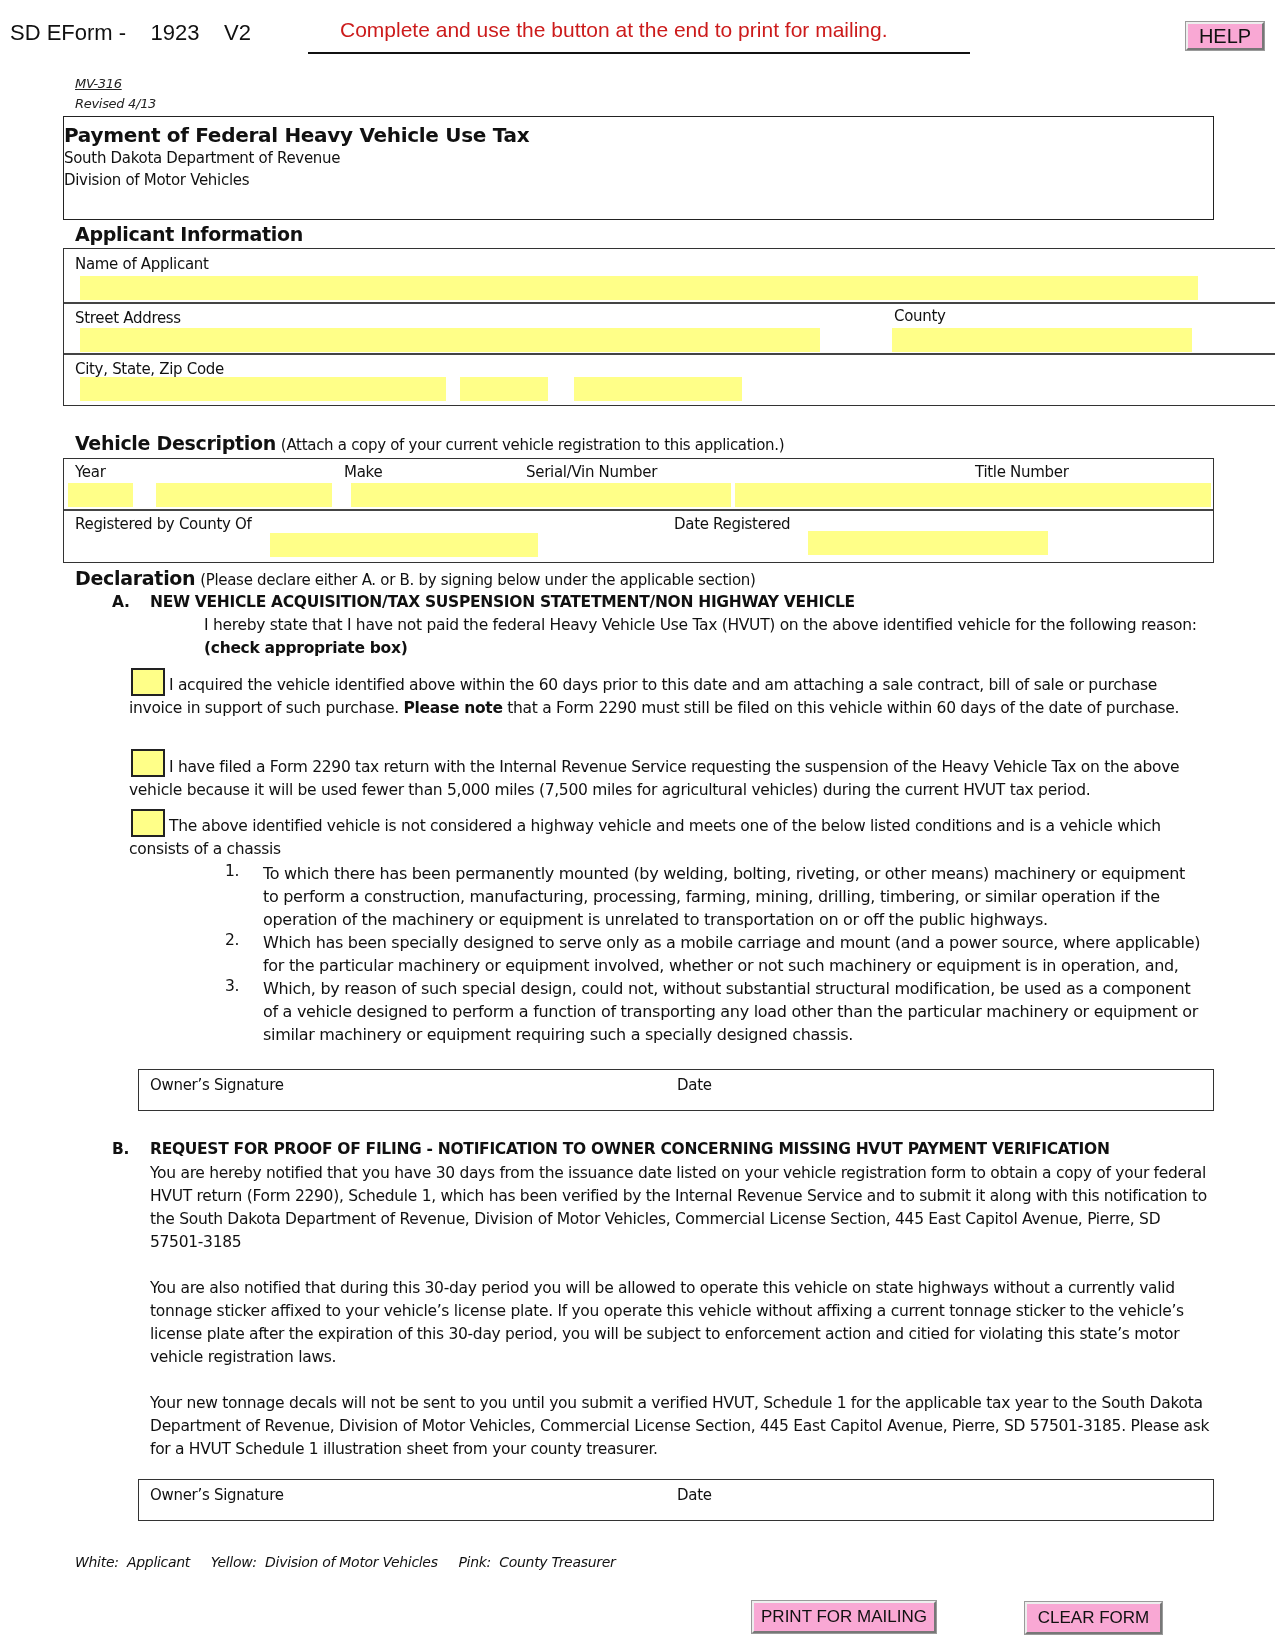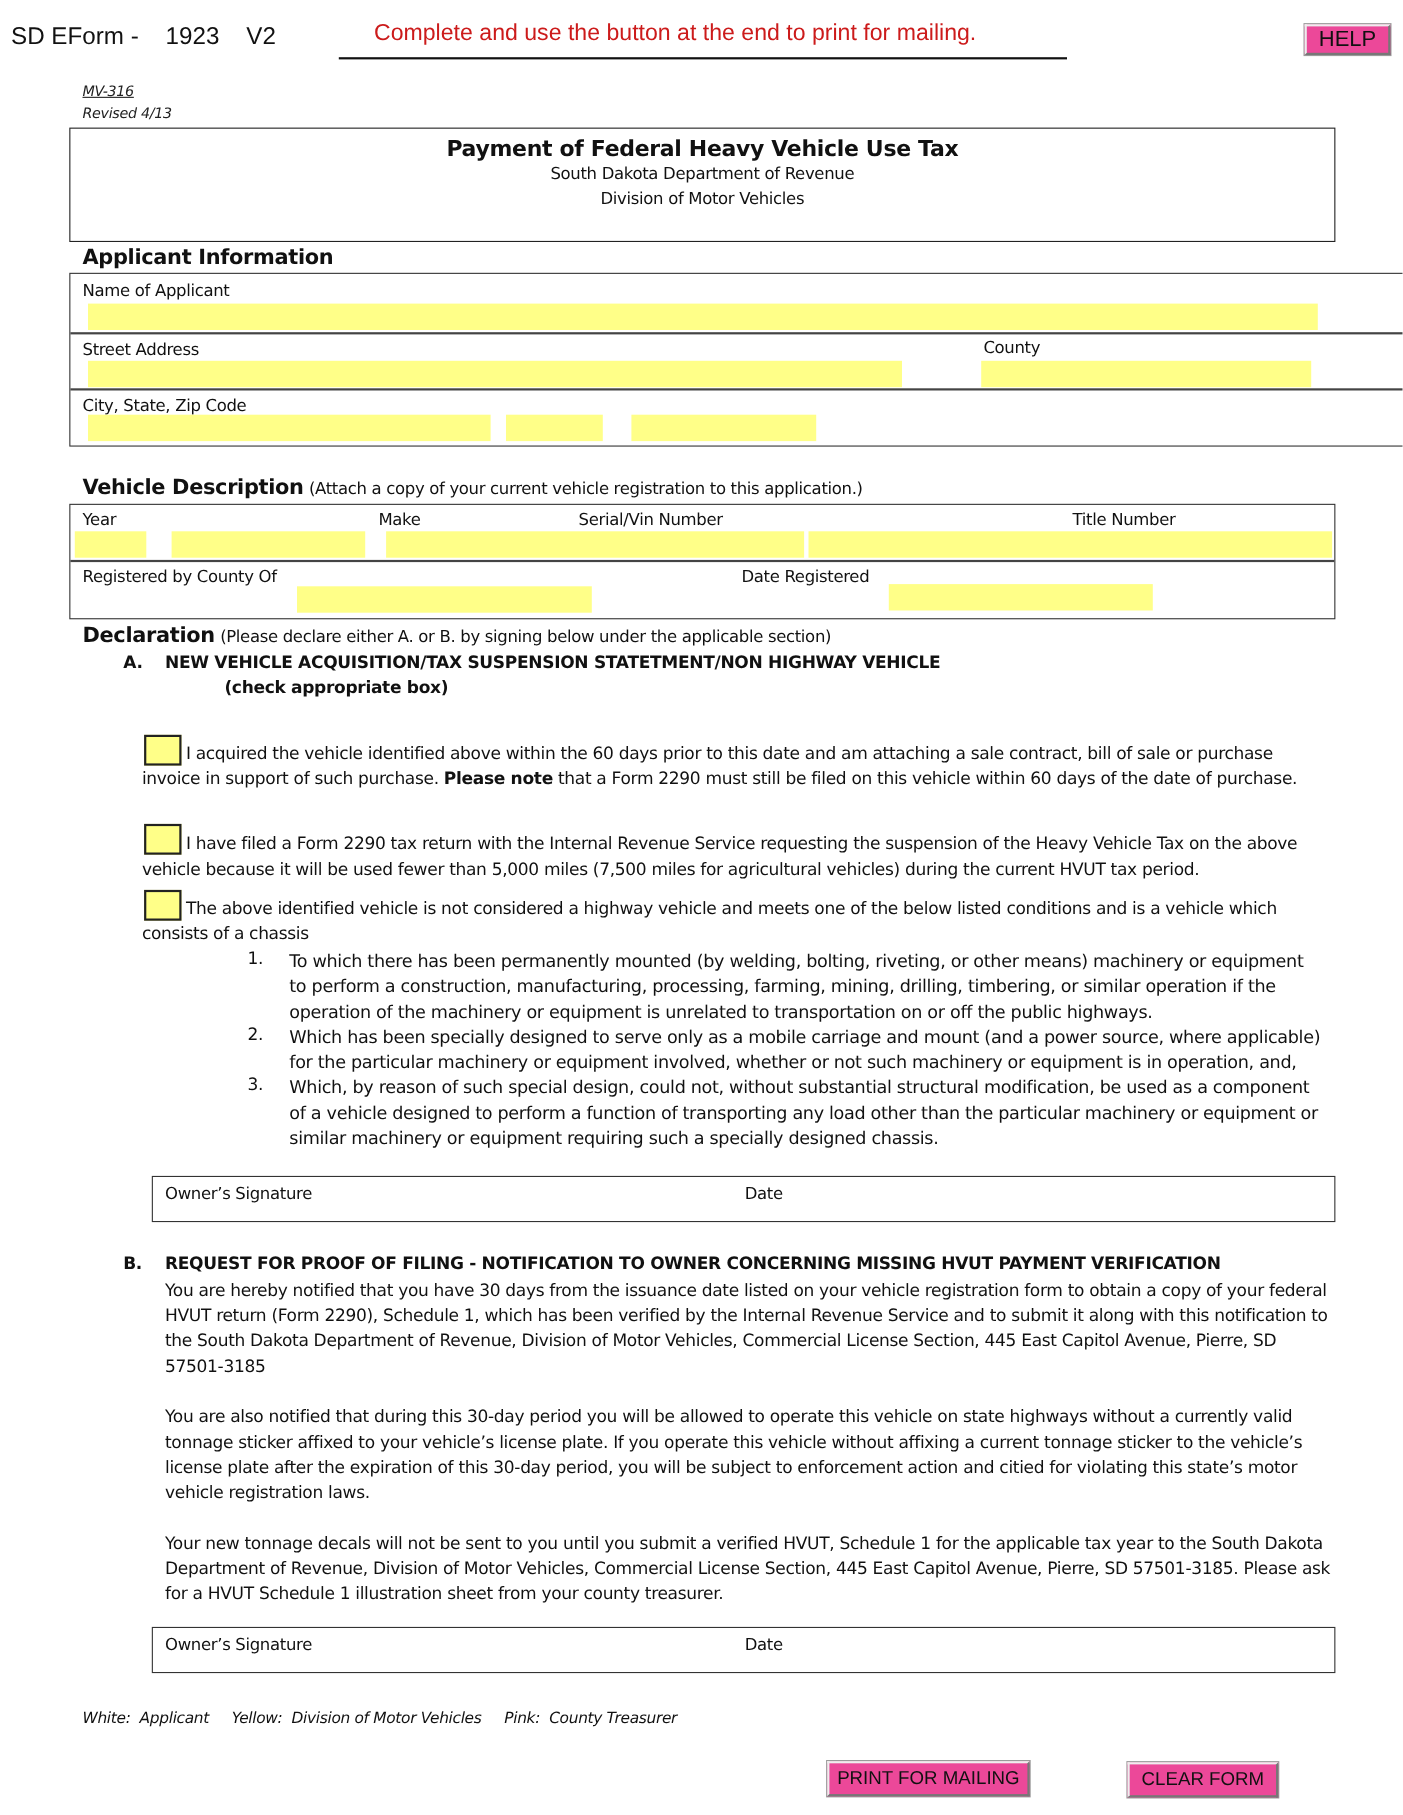--- a/index.html
+++ b/index.html
@@ -7,34 +7,34 @@
   body { position: relative; font-family: "Liberation Sans", "DejaVu Sans", sans-serif; color: #111; }
   .abs { position: absolute; }
   .sans { font-family: "Liberation Sans", sans-serif; }
   .doc { font-family: "DejaVu Sans", "Liberation Sans", sans-serif; letter-spacing: -0.3px; }
 
   
   #app-title { left: 10px; top: 20px; font-size: 22px; color: #111; white-space: pre; }
   #instruction { left: 340px; top: 18px; font-size: 21px; color: #cc1b1b; }
   #instruction-rule { left: 308px; top: 52px; width: 662px; height: 2px; background: #111; }
   .btn {
-    position: absolute; background: #ec4899; color: #111;
+    position: absolute; background: #f9a8d4; color: #111;
     border: 2px solid; border-color: #eeeeee #777777 #777777 #eeeeee;
     box-shadow: 0 0 0 1px #9a9a9a;
     font-family: "Liberation Sans", sans-serif; text-align: center; cursor: pointer;
   }
   #help-btn { left: 1186px; top: 22px; width: 78px; height: 28px; font-size: 20px; line-height: 24px; }
   #print-btn { left: 752px; top: 1601px; width: 184px; height: 32px; font-size: 17px; line-height: 28px; }
   #clear-btn { left: 1025px; top: 1602px; width: 137px; height: 32px; font-size: 17px; line-height: 28px; }
 
   
   .meta { left: 75px; font-size: 13px; font-style: italic; color: #222; }
 
   
-  #header-box { left: 63px; top: 116px; width: 1151px; height: 104px; border: 1.5px solid #222; text-align: center; }
+  #header-box { left: 63px; top: 116px; width: 1151px; height: 104px; border: 1.5px solid #222; }
   #form-title { margin-top: 6px; font-size: 20px; font-weight: bold; }
   .hdr-line { font-size: 15px; line-height: 22px; }
 
   .section-title { font-size: 19px; font-weight: bold; }
   .section-note { font-size: 15px; font-weight: normal; }
 
   .box { border: 1.5px solid #333; }
   .row-div { position: absolute; left: 0; right: 0; height: 2px; background: #444; }
   .lbl { position: absolute; font-size: 15px; color: #111; }
   .field { position: absolute; background: #ffff88; border: none; }
@@ -103,20 +103,21 @@
 </div>
 
 <div class="abs doc" style="left:75px; top:567px;">
   <span class="section-title">Declaration</span>
   <span class="section-note">(Please declare either A. or B. by signing below under the applicable section)</span>
 </div>
 
 <div class="abs doc" style="left:112px; top:593px; font-size:15.5px; font-weight:bold;">A.</div>
 <div class="abs doc" style="left:150px; top:593px; font-size:15.5px; font-weight:bold;">NEW VEHICLE ACQUISITION/TAX SUSPENSION STATETMENT/NON HIGHWAY VEHICLE</div>
 <div class="abs doc para" style="left:204px; top:614px; width:1020px;">
+  <div>I hereby state that I have not paid the federal Heavy Vehicle Use Tax (HVUT) on the above identified vehicle for the following reason:</div>
   <div style="font-weight:bold;">(check appropriate box)</div>
 </div>
 
 <div class="chk" style="left:131px; top:668px;"></div>
 <div class="abs doc para" style="left:129px; top:674px; width:1070px; text-indent:40px;">
   <span>I acquired the vehicle identified above within the 60 days prior to this date and am attaching a sale contract, bill of sale or purchase invoice in support of such purchase.  </span><b>Please note</b><span> that a Form 2290 must still be filed on this vehicle within 60 days of the date of purchase.</span>
 </div>
 
 <div class="chk" style="left:131px; top:749px;"></div>
 <div class="abs doc para" style="left:129px; top:756px; width:1070px; text-indent:40px;">I have filed a Form 2290 tax return with the Internal Revenue Service requesting the suspension of the Heavy Vehicle Tax on the above vehicle because it will be used fewer than 5,000 miles (7,500 miles for agricultural vehicles) during the current HVUT tax period.</div>

